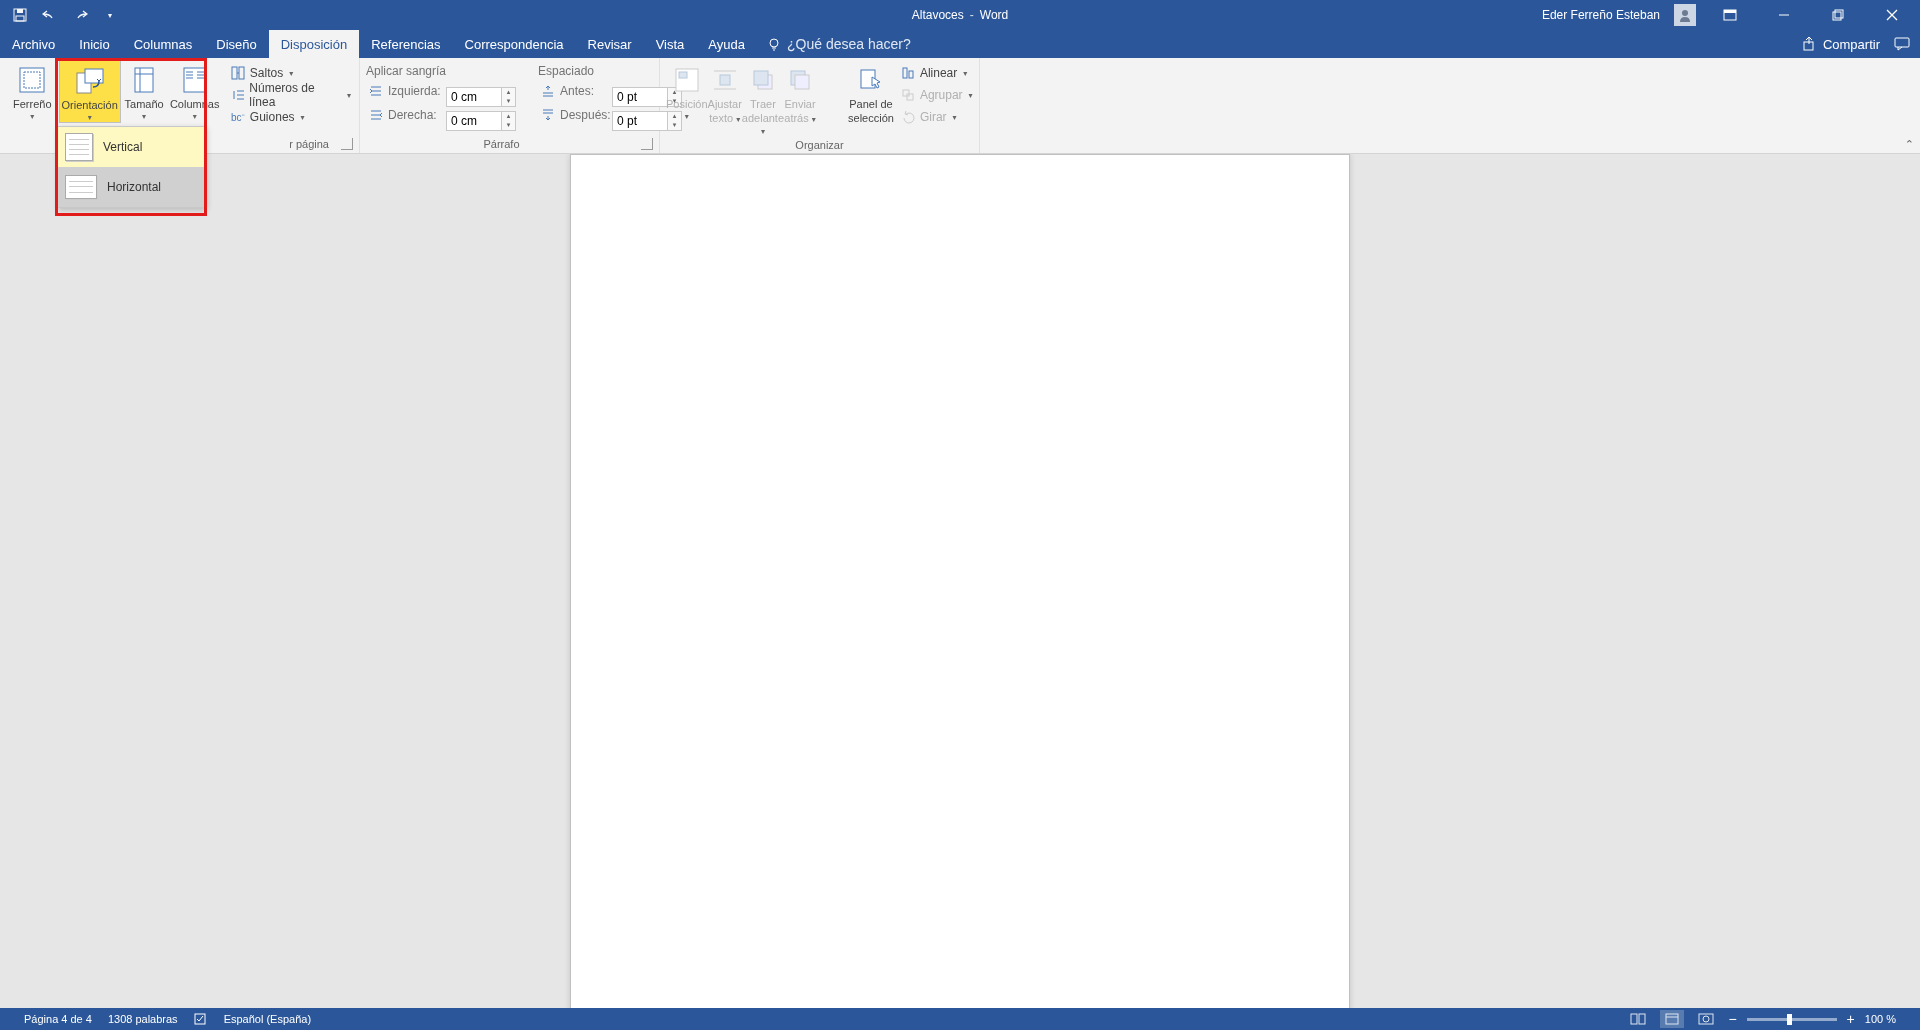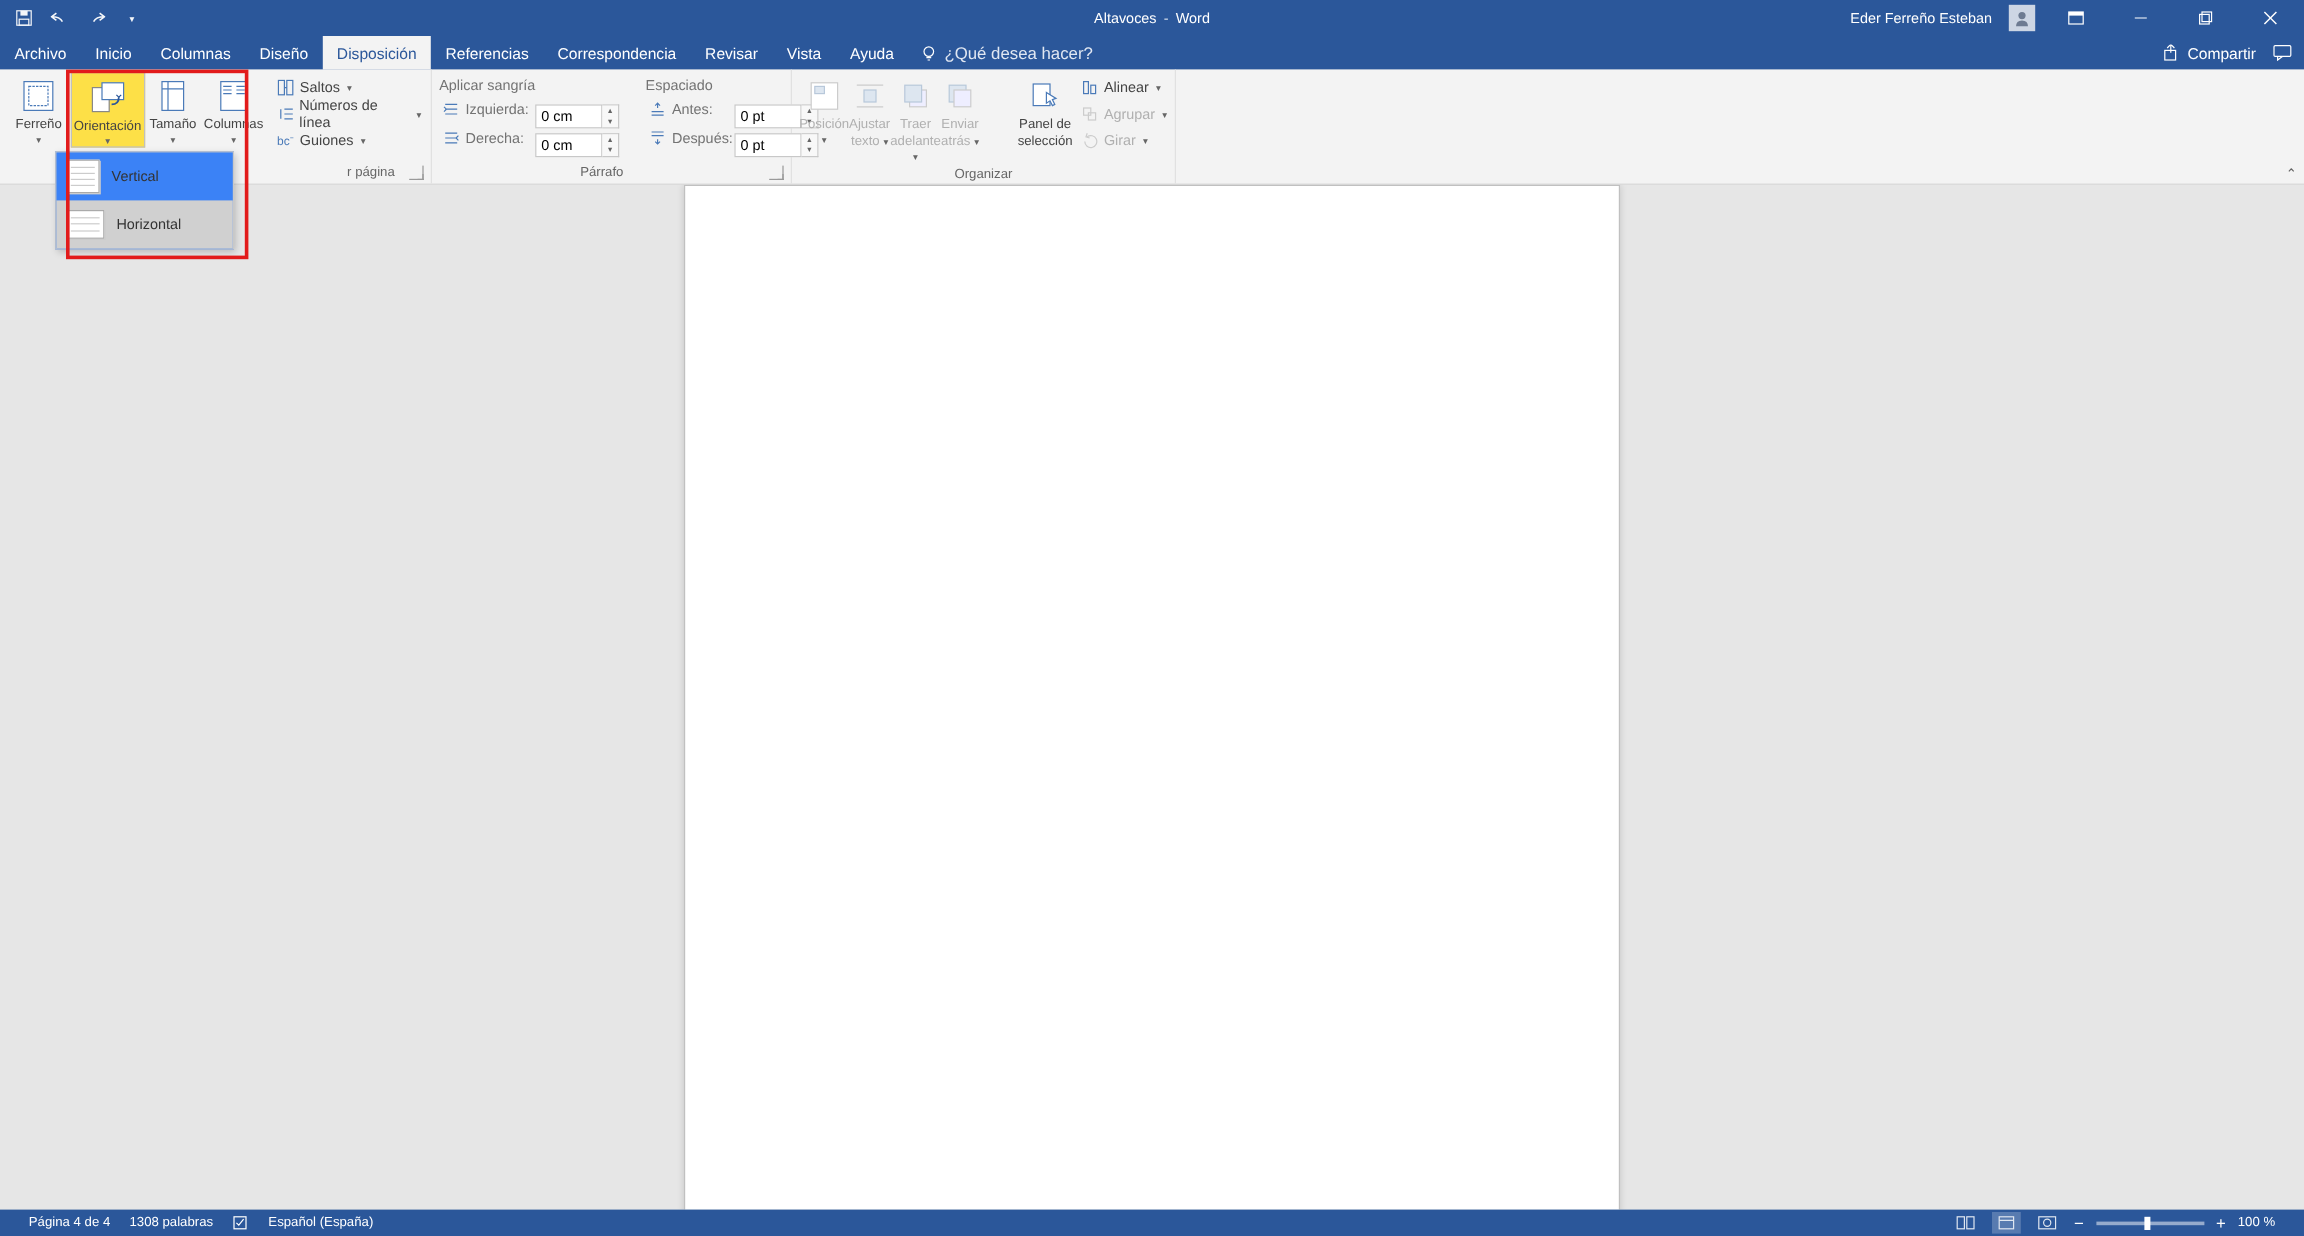--- a/index.html
+++ b/index.html
@@ -39,21 +39,21 @@
 .spin input { width: 56px; height: 20px; border: 1px solid #c8c8c8; font-size: 12px; padding: 0 4px; background: #fff; }
 .spin .arrows { width: 14px; height: 20px; border: 1px solid #c8c8c8; border-left: none; display: flex; flex-direction: column; }
 .spin .arrows div { flex: 1; font-size: 7px; color: #666; display: flex; align-items: center; justify-content: center; background: #f8f8f8; }
 .arrgrp .bigbtn { color: #b0b0b0; }
 .arrgrp .disabled { color: #b0b0b0; }
 .arrgrp .enabled { color: #444; margin-left: 32px; }
 .arrcol .smallrow { color: #444; }
 .arrcol .smallrow.dis { color: #b0b0b0; }
 .collapse-rib { position: absolute; right: 6px; bottom: 2px; font-size: 11px; color: #666; cursor: pointer; }
 
-.orient-dd { position: absolute; top: 68px; left: 46px; width: 149px; background: #3b82f6; border: 1px solid #c8c8c8; box-shadow: 2px 2px 6px rgba(0,0,0,0.2); z-index: 10; }
+.orient-dd { position: absolute; top: 68px; left: 56px; width: 149px; background: #fef9c3; border: 1px solid #c8c8c8; box-shadow: 2px 2px 6px rgba(0,0,0,0.2); z-index: 10; }
 .orient-item { height: 40px; display: flex; align-items: center; gap: 10px; padding: 0 8px; font-size: 12px; color: #333; cursor: pointer; }
 .orient-item.hover { background: #d0d0d0; }
 .orient-item .pgico { width: 28px; height: 28px; background: #fff; border: 1px solid #aaa; box-shadow: 1px 1px 0 #ccc; display: flex; flex-direction: column; justify-content: space-around; padding: 3px; }
 .orient-item .pgico.horiz { width: 32px; height: 24px; }
 .orient-item .pgico div { height: 1px; background: #ccc; }
 
 .redbox { position: absolute; top: 0px; left: 55px; width: 152px; height: 158px; border: 3px solid #e21b1b; z-index: 20; pointer-events: none; }
 
 .docarea { position: absolute; top: 154px; bottom: 22px; left: 0; right: 0; background: #e6e6e6; overflow: hidden; }
 .page { position: absolute; left: 50%; transform: translateX(-50%); top: 0; width: 780px; height: 1000px; background: #fff; border: 1px solid #c0c0c0; box-shadow: 0 0 6px rgba(0,0,0,0.15); }

